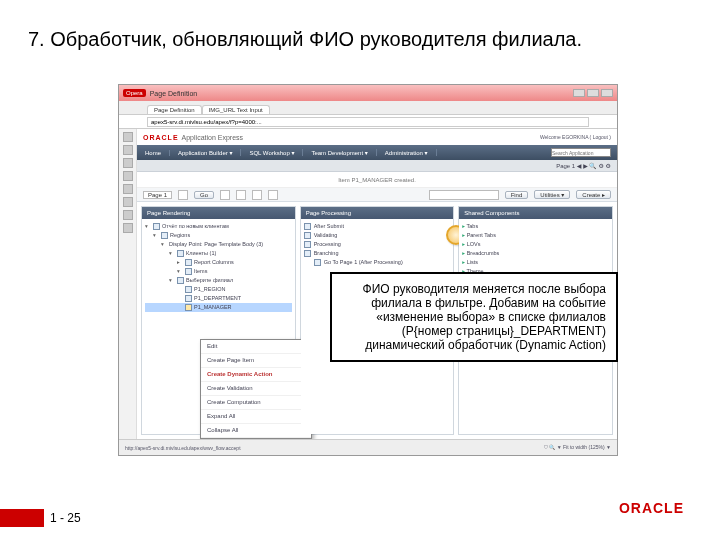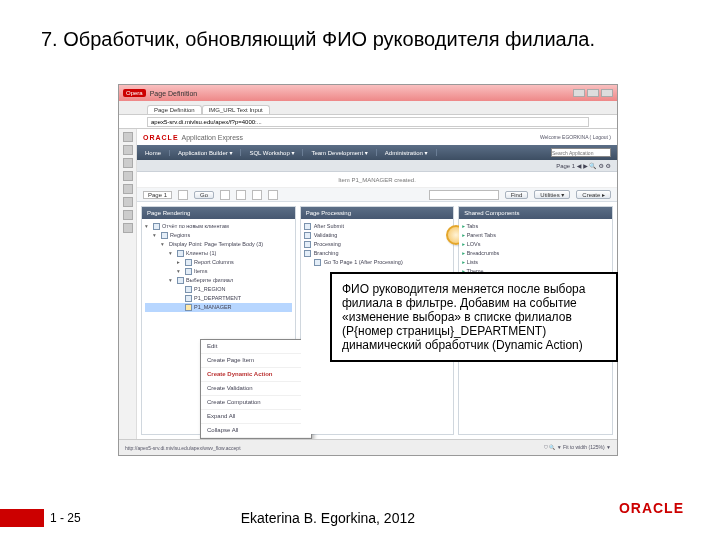--- a/index.html
+++ b/index.html
@@ -1,17 +1,17 @@
 <!DOCTYPE html>
 <html><head>
 <meta charset="utf-8">
 <style>
   * { box-sizing: border-box; margin: 0; padding: 0; }
   body { width: 720px; height: 540px; background: #fff; font-family: Arial, sans-serif; position: relative; overflow: hidden; }
-  .slide-title { position: absolute; top: 28px; left: 41px; right: 36px; font-size: 20px; color: #000; }
+  .slide-title { position: absolute; top: 28px; left: 28px; right: 36px; font-size: 20px; color: #000; }
   .footer { position: absolute; bottom: 8px; left: 0; right: 0; height: 28px; display: flex; align-items: center; }
   .redbar { background: #c00; width: 44px; height: 18px; margin-right: 6px; }
   .pagenum { font-size: 12px; margin-right: 160px; }
   .author { font-size: 14px; }
   .ologo { position: absolute; right: 36px; bottom: 24px; color: #c00; font-weight: bold; font-size: 14px; letter-spacing: 1px; }
   .shot { position: absolute; top: 84px; left: 118px; width: 500px; height: 372px; border: 1px solid #999; background: #f7f7f7; font-size: 7px; color: #333; overflow: hidden; }
   .win-title { height: 16px; background: linear-gradient(#f9c0c0,#e88); display: flex; align-items: center; padding: 0 4px; gap: 4px; }
   .win-title .badge { background: #c00; color: #fff; padding: 1px 3px; border-radius: 2px; font-size: 6px; }
   .win-title .wt { flex: 1; color: #333; }
   .win-title .ctl { display: flex; gap: 2px; }
@@ -47,21 +47,21 @@
   .node { display: flex; align-items: center; gap: 2px; padding-left: calc(var(--d,0) * 8px); white-space: nowrap; }
   .tri { width: 6px; color: #666; }
   .sq { width: 7px; height: 7px; border: 1px solid #7a92ad; background: #e3edf7; flex-shrink: 0; }
   .sel { background: #ffe8a6; }
   .selrow { background: #b7d6ff; }
   .ctx { position: absolute; left: 58px; top: 120px; width: 112px; background: #fff; border: 1px solid #888; box-shadow: 2px 2px 4px rgba(0,0,0,.3); font-size: 6px; }
   .ctx div { padding: 2px 6px; border-bottom: 1px solid #f0f0f0; white-space: nowrap; }
   .ctx .hl { color: #b33; font-weight: bold; }
   .pp { position: absolute; left: 145px; top: 6px; width: 20px; height: 20px; border: 2px solid #e4a62b; border-radius: 50%; background: radial-gradient(#fff3d8,#f5c25a); box-shadow: 1px 1px 2px rgba(0,0,0,.2); }
   .pitems div::before { content: "▸ "; color: #3a7; }
-  .callout { position: absolute; top: 272px; left: 330px; width: 288px; background: #fff; border: 2px solid #000; padding: 8px 10px; font-size: 12px; line-height: 14px; }
+  .callout { position: absolute; top: 272px; left: 330px; width: 288px; background: #fff; border: 2px solid #000; padding: 8px 10px; font-size: 12px; line-height: 14px; text-align: right; }
   .status { position: absolute; left: 0; right: 0; bottom: 0; height: 16px; background: #eee; border-top: 1px solid #ccc; display: flex; align-items: center; font-size: 5px; color: #556; padding: 0 6px; gap: 6px; }
   .status .r { margin-left: auto; }
   .col2 .line { display:flex; align-items:center; gap:3px; }
   .col2 .ic2 { width:7px;height:7px;background:#e4eef8;border:1px solid #7a92ad;}
 </style>
 </head>
 <body>
 
 <div class="slide-title">7. Обработчик, обновляющий ФИО руководителя филиала.</div>
 
@@ -242,14 +242,13 @@
     <span class="r">⛉ 🔍 ▼ Fit to width (125%) ▼</span>
   </div>
 </div>
 
 <div class="callout">ФИО руководителя меняется после выбора филиала в фильтре. Добавим на событие «изменение выбора» в списке филиалов (P{номер страницы}_DEPARTMENT) динамический обработчик (Dynamic Action)</div>
 
 <div class="ologo">ORACLE</div>
 <div class="footer">
   <div class="redbar"></div>
   <div class="pagenum">1 - 25</div>
-  <div class="author">Ekaterina B. Egorkina, 2012</div>
 </div>
 
 </body></html>

